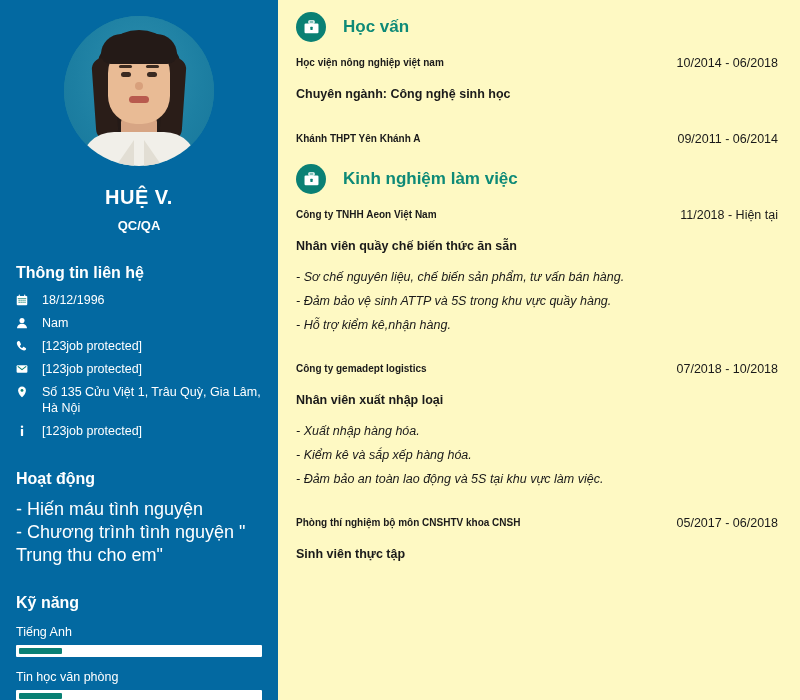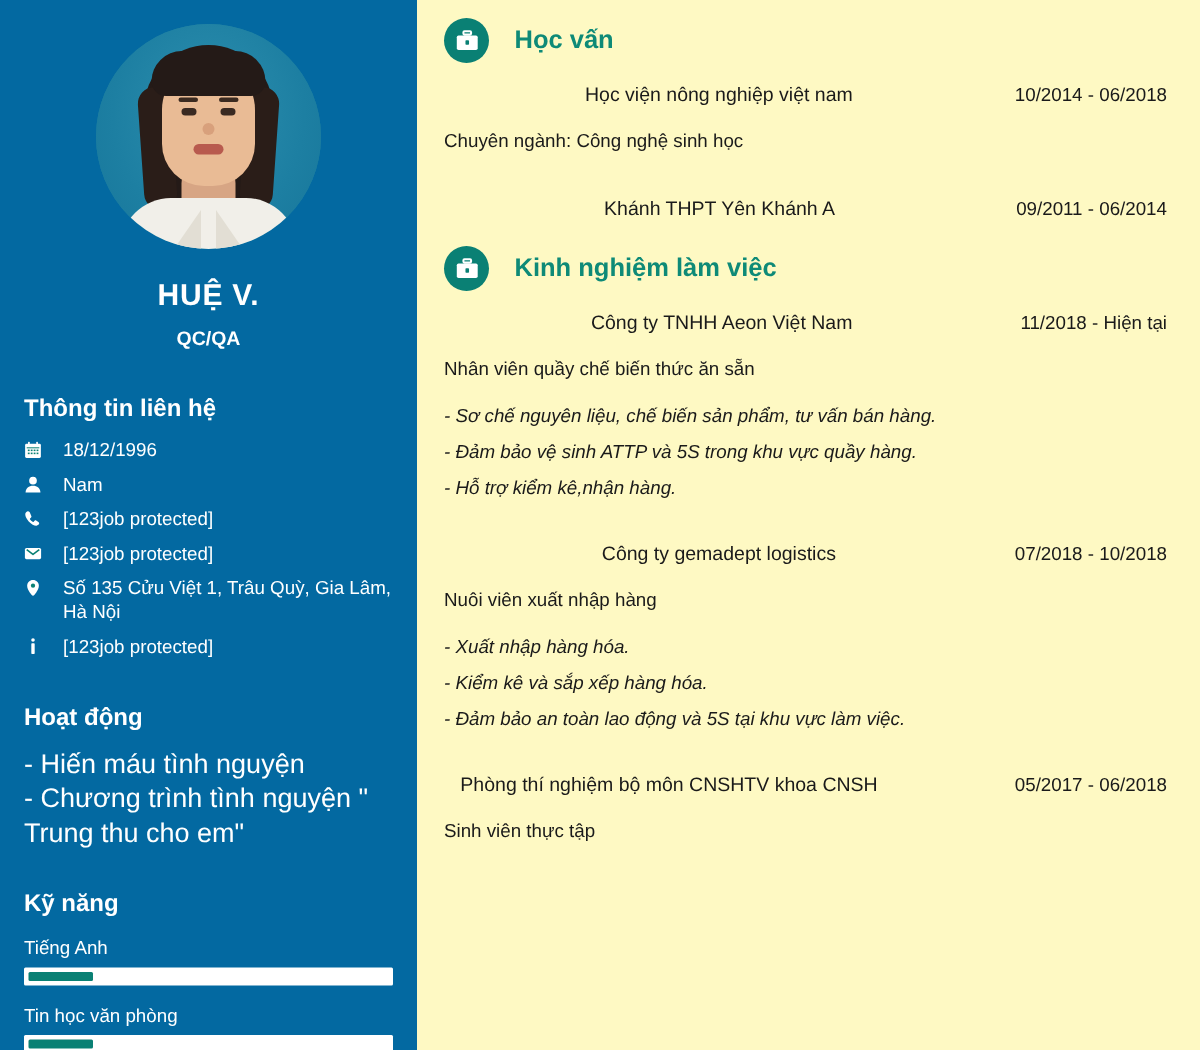--- a/index.html
+++ b/index.html
@@ -273,38 +273,38 @@
     color: #0e8a77;
   }
 
   .entry { margin-bottom: 3px; }
   .entry-top {
     display: flex;
     align-items: flex-start;
     justify-content: space-between;
   }
   .entry-title {
-    font-size: 13px;
-    font-weight: normal;
+    font-size: 10px;
+    font-weight: bold;
     line-height: 18px;
     flex: 1;
     padding-right: 14px;
-    text-align: center;
   }
   .entry-date {
     font-size: 12.5px;
     line-height: 18px;
     white-space: nowrap;
     text-align: right;
     flex: 0 0 auto;
   }
   .entry-sub {
     font-size: 12.5px;
     line-height: 18px;
     margin-top: 13px;
+    font-weight: bold;
   }
   .bullet-list {
     margin: 10px 0 0 0;
     padding: 0;
     list-style: none;
   }
   .bullet-list li {
     font-size: 12.5px;
     line-height: 24px;
     font-style: italic;
@@ -487,21 +487,21 @@
       </ul>
     </div>
 
     <div class="gap-md"></div>
 
     <div class="entry">
       <div class="entry-top">
         <div class="entry-title">Công ty gemadept logistics</div>
         <div class="entry-date">07/2018 - 10/2018</div>
       </div>
-      <div class="entry-sub">Nuôi viên xuất nhập hàng</div>
+      <div class="entry-sub">Nhân viên xuất nhập loại</div>
       <ul class="bullet-list">
         <li>- Xuất nhập hàng hóa.</li>
         <li>- Kiểm kê và sắp xếp hàng hóa.</li>
         <li>- Đảm bảo an toàn lao động và 5S tại khu vực làm việc.</li>
       </ul>
     </div>
 
     <div class="gap-md"></div>
 
     <div class="entry">

